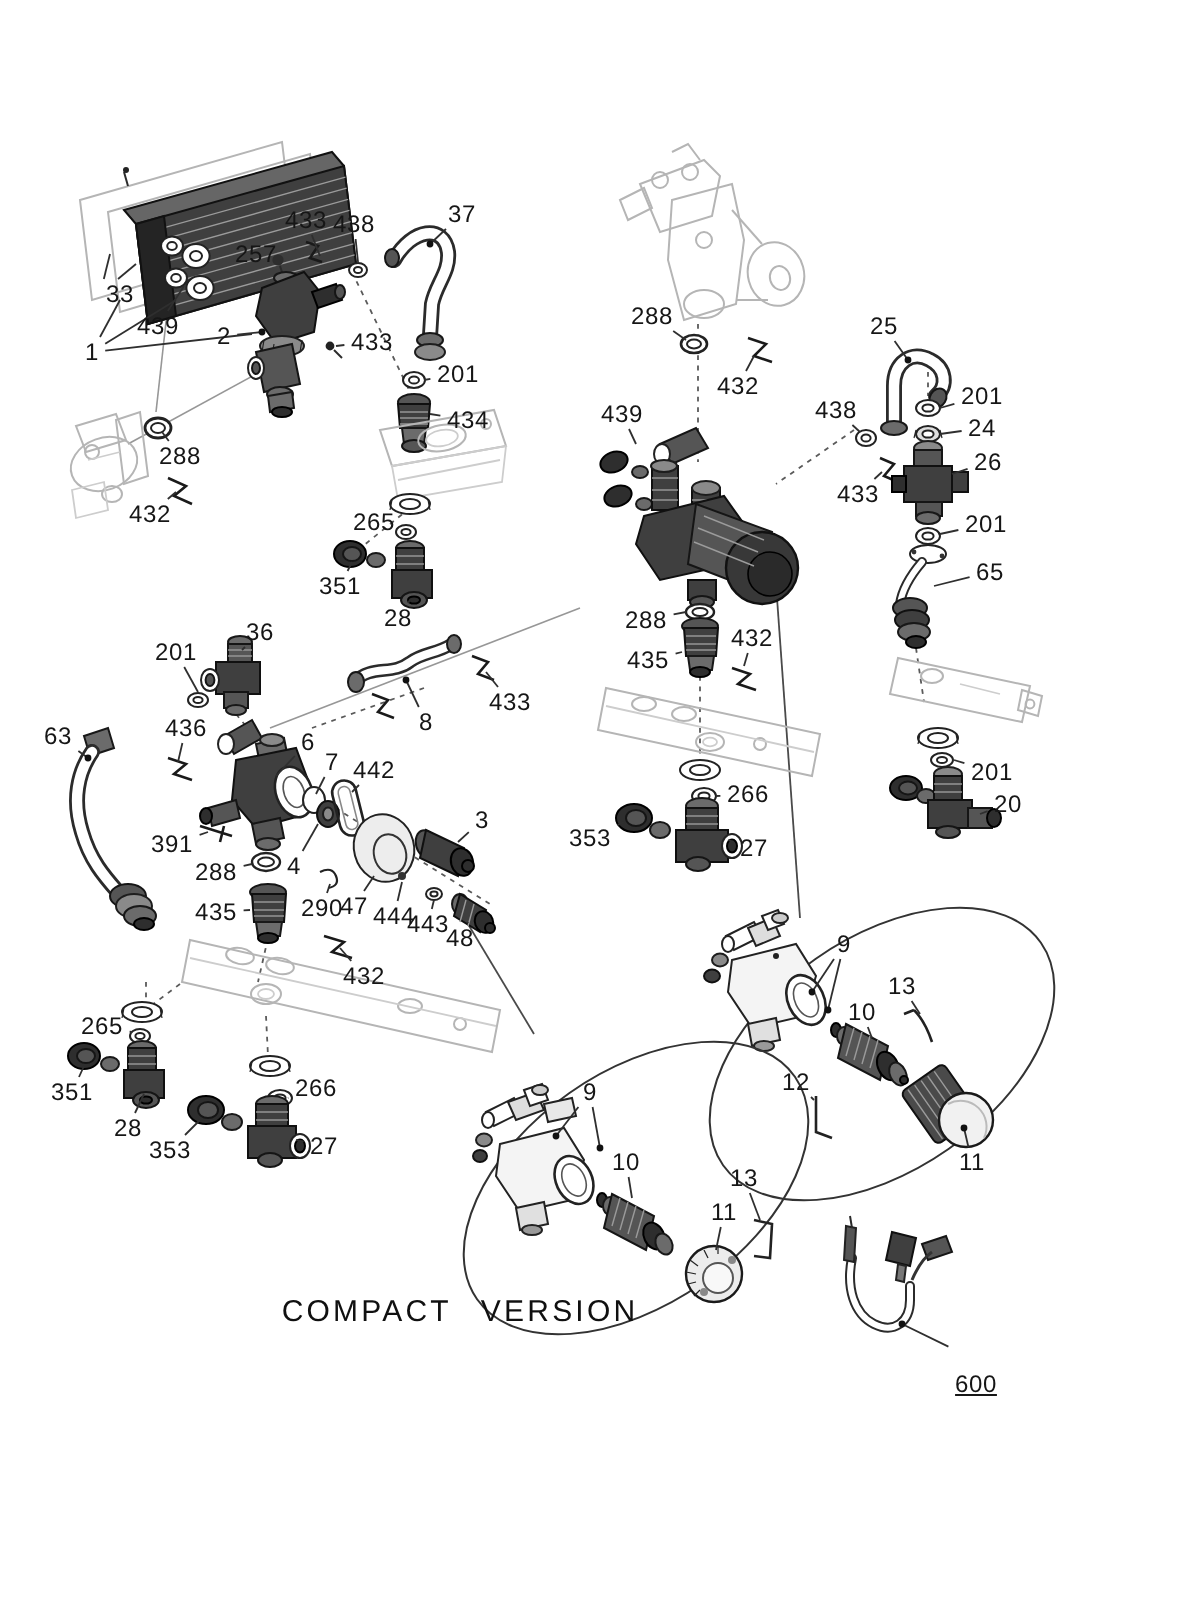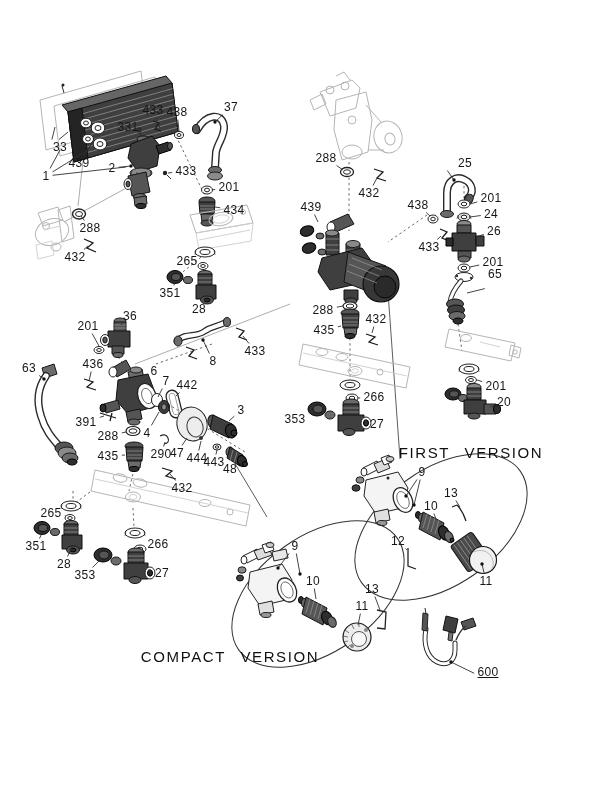--- a/index.html
+++ b/index.html
@@ -684,21 +684,21 @@
       <line x1="374.9" y1="596.5" x2="380" y2="610" class="leader"></line>
       <line x1="360.4" y1="613.5" x2="358" y2="625" class="leader"></line>
       <line x1="474.2" y1="673.3" x2="451" y2="662" class="leader"></line>
       <circle cx="451" cy="662" r="1.7" class="leader-dot"></circle>
     </svg>
 
 <div id="callout-layer">
       <span class="callout" style="left: 153px; top: 110px;">433</span>
       <span class="callout" style="left: 177px; top: 112px;">438</span>
       <span class="callout" style="left: 231px; top: 107px;">37</span>
-      <span class="callout" style="left: 128px; top: 127px;">331</span>
+      <span class="callout" style="left: 128px; top: 127px;">257</span>
       <span class="callout" style="left: 50px; top: 147px; margin-left: 10px;">33</span>
       <span class="callout" style="left: 46px; top: 176px;">1</span>
       <span class="callout" style="left: 79px; top: 163px;">439</span>
       <span class="callout" style="left: 112px; top: 168px;">2</span>
       <span class="callout" style="left: 186px; top: 171px;">433</span>
       <span class="callout" style="left: 229px; top: 187px;">201</span>
       <span class="callout" style="left: 234px; top: 210px;">434</span>
       <span class="callout" style="left: 90px; top: 228px;">288</span>
       <span class="callout" style="left: 75px; top: 257px;">432</span>
       <span class="callout" style="left: 187px; top: 261px;">265</span>
@@ -726,43 +726,42 @@
       <span class="callout" style="left: 182px; top: 488px;">432</span>
       <span class="callout" style="left: 51px; top: 513px;">265</span>
       <span class="callout" style="left: 36px; top: 546px;">351</span>
       <span class="callout" style="left: 64px; top: 564px;">28</span>
       <span class="callout" style="left: 85px; top: 575px;">353</span>
       <span class="callout" style="left: 158px; top: 544px;">266</span>
       <span class="callout" style="left: 162px; top: 573px;">27</span>
       <span class="callout" style="left: 326px; top: 158px;">288</span>
       <span class="callout" style="left: 369px; top: 193px;">432</span>
       <span class="callout" style="left: 311px; top: 207px;">439</span>
-      <span class="callout" style="left: 442px; top: 163px; margin-left: 23px;">25</span>
+      <span class="callout" style="left: 442px; top: 163px;">25</span>
       <span class="callout" style="left: 418px; top: 205px;">438</span>
       <span class="callout" style="left: 429px; top: 247px;">433</span>
       <span class="callout" style="left: 491px; top: 198px;">201</span>
       <span class="callout" style="left: 491px; top: 214px;">24</span>
       <span class="callout" style="left: 494px; top: 231px;">26</span>
       <span class="callout" style="left: 493px; top: 262px;">201</span>
-      <span class="callout" style="left: 495px; top: 274px;">65</span>
+      <span class="callout" style="left: 495px; top: 286px;">65</span>
       <span class="callout" style="left: 496px; top: 386px;">201</span>
       <span class="callout" style="left: 504px; top: 402px;">20</span>
       <span class="callout" style="left: 323px; top: 310px;">288</span>
       <span class="callout" style="left: 324px; top: 330px;">435</span>
       <span class="callout" style="left: 376px; top: 319px;">432</span>
       <span class="callout" style="left: 374px; top: 397px;">266</span>
       <span class="callout" style="left: 295px; top: 419px;">353</span>
       <span class="callout" style="left: 377px; top: 424px;">27</span>
       <span class="callout" style="left: 422px; top: 472px;">9</span>
       <span class="callout" style="left: 451px; top: 493px;">13</span>
       <span class="callout" style="left: 431px; top: 506px;">10</span>
       <span class="callout" style="left: 398px; top: 541px;">12</span>
       <span class="callout" style="left: 486px; top: 581px;">11</span>
       <span class="callout" style="left: 295px; top: 546px;">9</span>
       <span class="callout" style="left: 313px; top: 581px;">10</span>
       <span class="callout" style="left: 372px; top: 589px;">13</span>
       <span class="callout" style="left: 362px; top: 606px;">11</span>
-      <span class="callout" style="left: 488px; top: 672px; text-decoration: underline;">600</span>
-      <div class="version-title" style="left: 471px; top: 452px;">FIRST VERSION</div>
+      <span class="callout" style="left: 488px; top: 692px; text-decoration: underline;">600</span>
       <div class="version-title" style="left: 230px; top: 656px;">COMPACT VERSION</div>
     </div>
 
 </div>
 
 </body></html>

